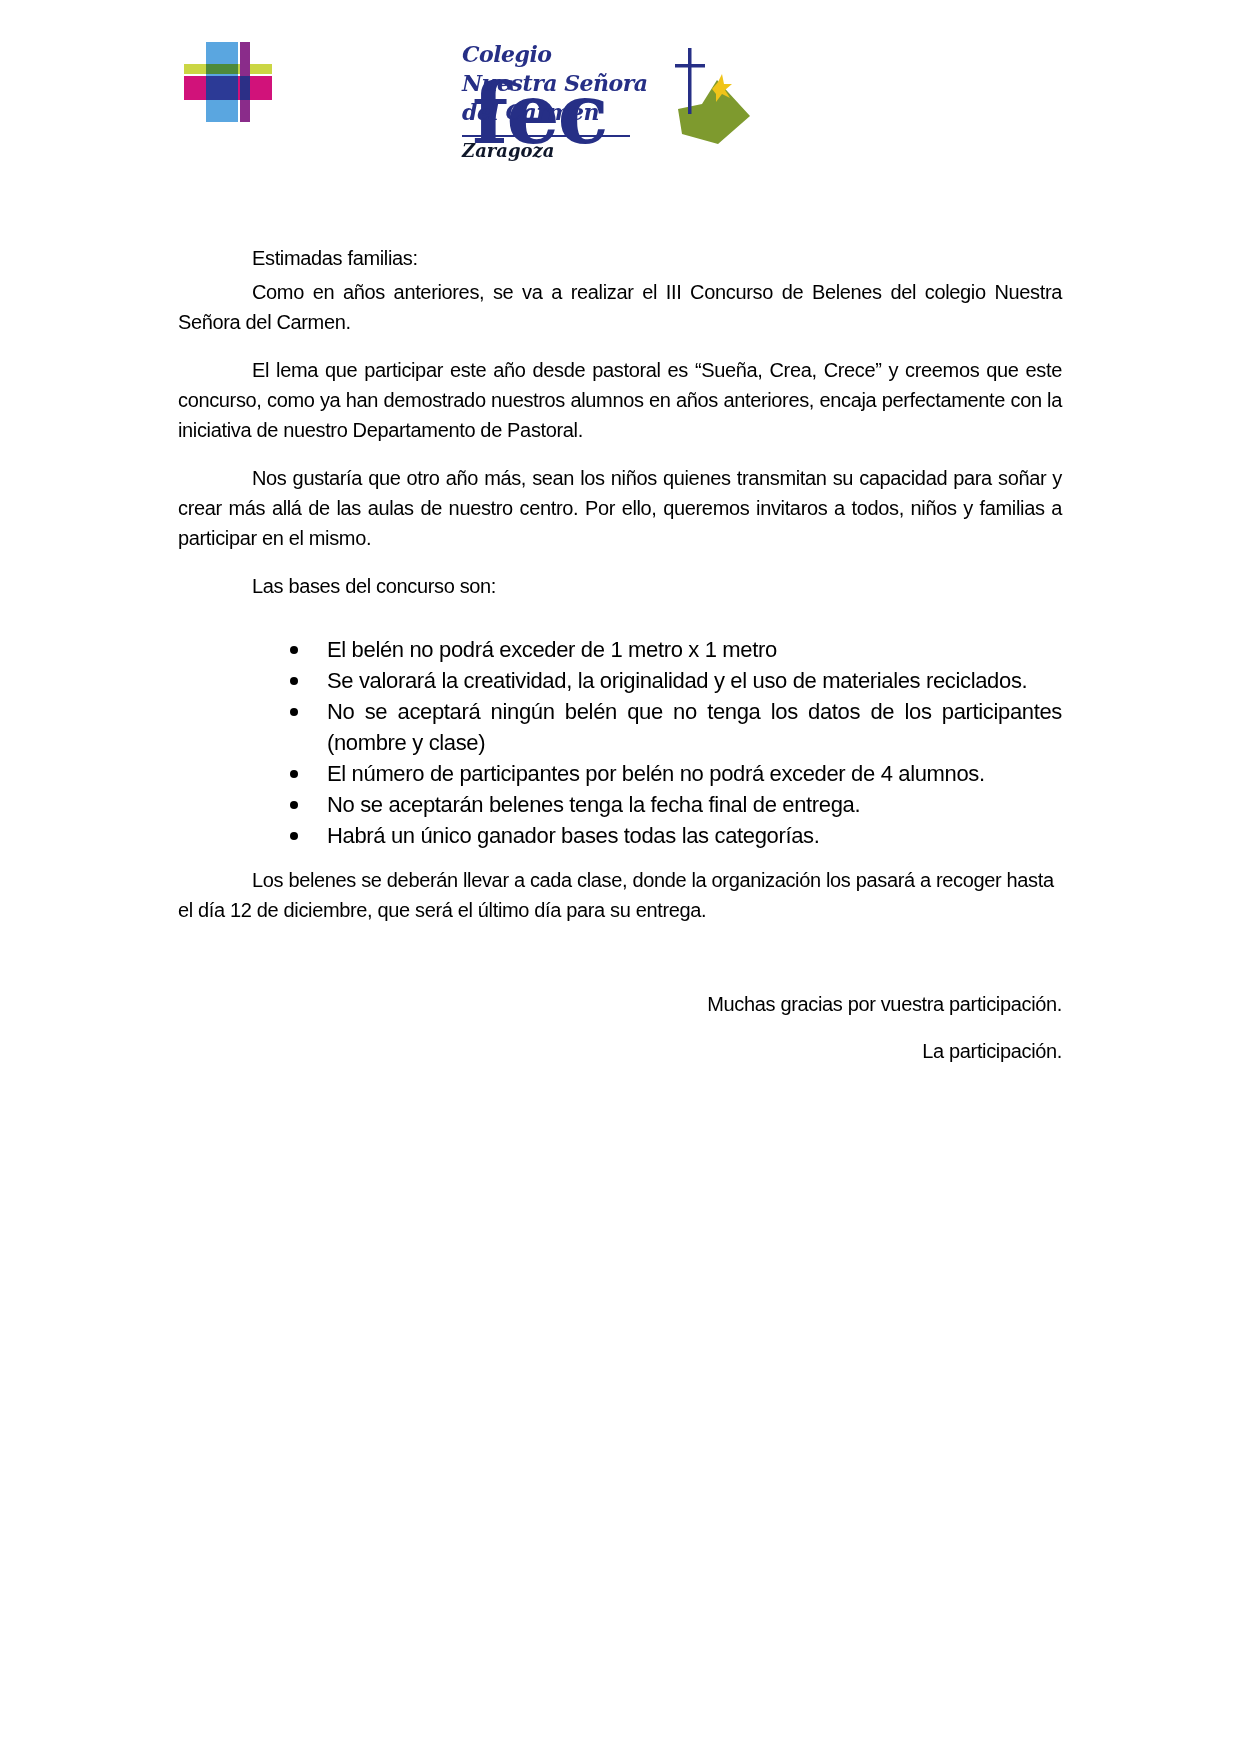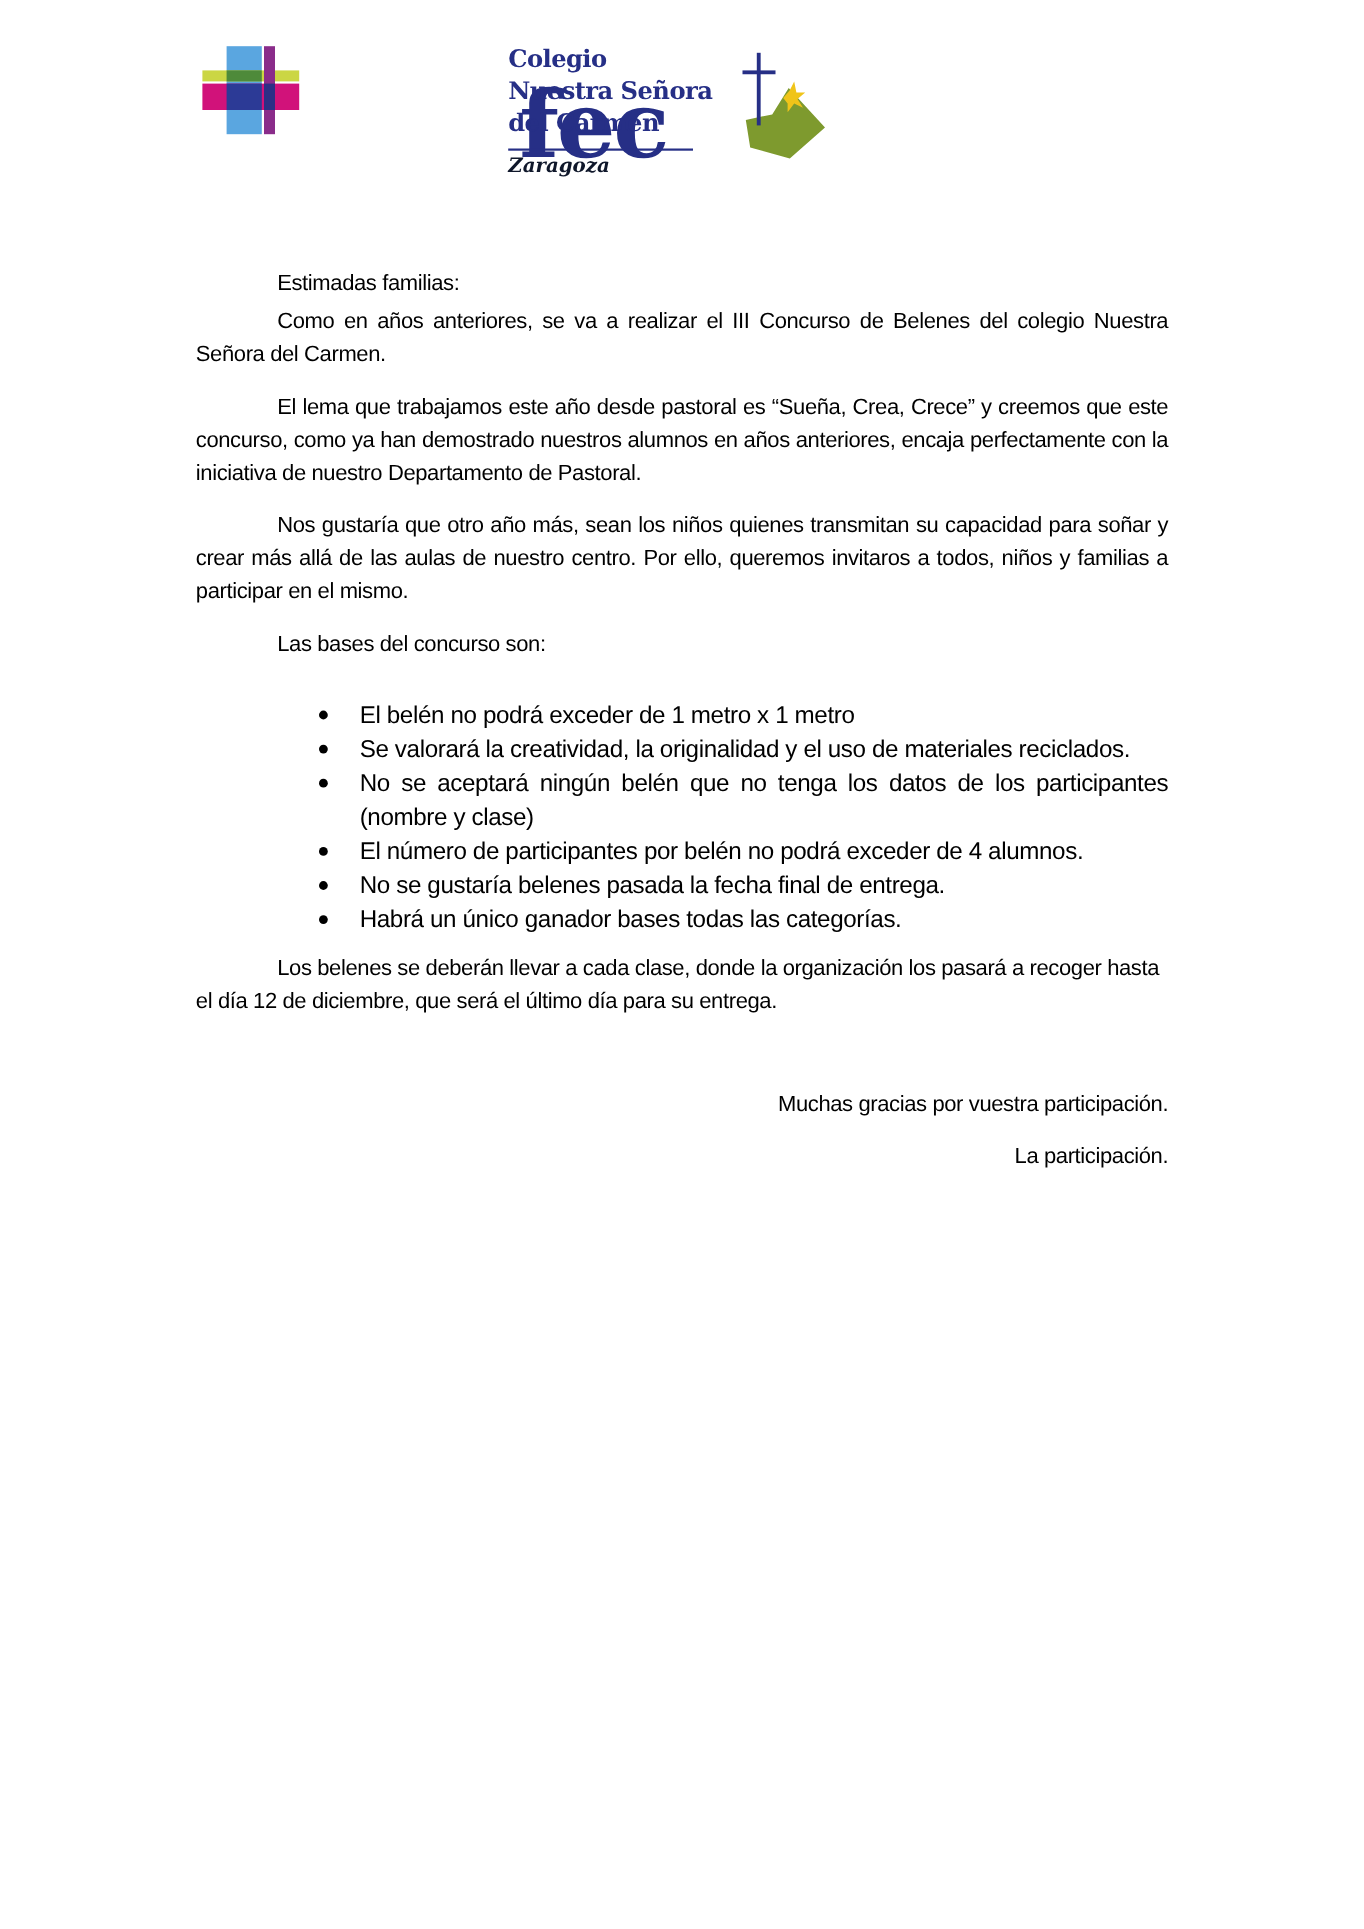--- a/index.html
+++ b/index.html
@@ -3,21 +3,21 @@
   <meta charset="utf-8">
   <style>
     html, body { margin: 0; padding: 0; background: #ffffff; }
     body { width: 1240px; height: 1754px; position: relative; overflow: hidden;
            font-family: "Liberation Sans", sans-serif; color: #000; }
     .logo-fec { position: absolute; left: 184px; top: 42px; width: 240px; height: 90px; }
     .bar { position: absolute; }
     .fec-text { position: absolute; left: 288px; top: 30px; font-family: "DejaVu Serif", serif;
                 font-weight: bold; font-size: 84px; color: #262f86; letter-spacing: -2px; line-height: 1; }
     .colegio { position: absolute; left: 462px; top: 40px; font-family: "DejaVu Serif", serif;
-               font-weight: bold; color: #262f86; font-size: 22px; line-height: 29px; letter-spacing: -0.5px; }
+               font-weight: bold; font-style: italic; color: #262f86; font-size: 22px; line-height: 29px; letter-spacing: -0.5px; }
     .colegio-rule { position: absolute; left: 462px; top: 135px; width: 168px; height: 2px; background: #262f86; }
     .zaragoza { position: absolute; left: 462px; top: 140px; font-family: "DejaVu Serif", serif;
                 font-weight: bold; font-style: italic; color: #0f172a; font-size: 18px; }
     .emblem { position: absolute; left: 672px; top: 44px; width: 80px; height: 104px; }
     .para { position: absolute; left: 178px; width: 884px; text-align: justify; text-align-last: left;
             font-size: 20px; line-height: 30px; letter-spacing: -0.35px; }
     .indent { text-indent: 74px; }
     .bullets { position: absolute; left: 178px; top: 634px; width: 884px; margin: 0; padding: 0; list-style: none; }
     .bullets li { position: relative; padding-left: 149px; font-size: 22px; line-height: 31px;
                   text-align: justify; text-align-last: left; letter-spacing: -0.35px; }
@@ -52,31 +52,31 @@
   <rect x="16" y="4" width="3.5" height="66" fill="#262f86"></rect>
   <rect x="3" y="20" width="30" height="3.5" fill="#262f86"></rect>
 </svg>
 
 <div class="para" style="top:243px;">
   <span class="indent" style="display:inline-block;width:74px;"></span><span>Estimadas familias:</span>
 </div>
 
 <p class="para indent" style="top:277px;margin:0;">Como en años anteriores, se va a realizar el III Concurso de Belenes del colegio Nuestra Señora del Carmen.</p>
 
-<p class="para indent" style="top:355px;margin:0;">El lema que trabajamos este año desde pastoral es “Sueña, Crea, Crece” y creemos que este concurso, como ya han demostrado nuestros alumnos en años anteriores, encaja perfectamente con la iniciativa de nuestro Departamento de Pastoral.</p>
+<p class="para indent" style="top:355px;margin:0;">El lema que participar este año desde pastoral es “Sueña, Crea, Crece” y creemos que este concurso, como ya han demostrado nuestros alumnos en años anteriores, encaja perfectamente con la iniciativa de nuestro Departamento de Pastoral.</p>
 
 <p class="para indent" style="top:463px;margin:0;">Nos gustaría que otro año más, sean los niños quienes transmitan su capacidad para soñar y crear más allá de las aulas de nuestro centro. Por ello, queremos invitaros a todos, niños y familias a participar en el mismo.</p>
 
 <p class="para indent" style="top:571px;margin:0;">Las bases del concurso son:</p>
 
 <ul class="bullets">
   <li><span class="dot"></span><span>El belén no podrá exceder de 1 metro x 1 metro</span></li>
   <li><span class="dot"></span><span>Se valorará la creatividad, la originalidad y el uso de materiales reciclados.</span></li>
   <li><span class="dot"></span><span>No se aceptará ningún belén que no tenga los datos de los participantes (nombre y clase)</span></li>
   <li><span class="dot"></span><span>El número de participantes por belén no podrá exceder de 4 alumnos.</span></li>
-  <li><span class="dot"></span><span>No se gustaría belenes pasada la fecha final de entrega.</span></li>
+  <li><span class="dot"></span><span>No se aceptarán belenes tenga la fecha final de entrega.</span></li>
   <li><span class="dot"></span><span>Habrá un único ganador bases todas las categorías.</span></li>
 </ul>
 
 <p class="para indent" style="top:865px;margin:0;text-align:left;">Los belenes se deberán llevar a cada clase, donde la organización los pasará a recoger hasta el día 12 de diciembre, que será el último día para su entrega.</p>
 
 <div class="right" style="top:989px;">Muchas gracias por vuestra participación.</div>
 <div class="right" style="top:1036px;">La participación.</div>
 
 </body></html>

